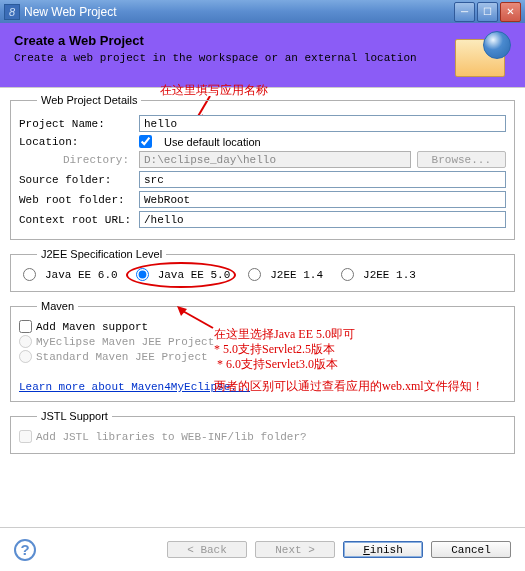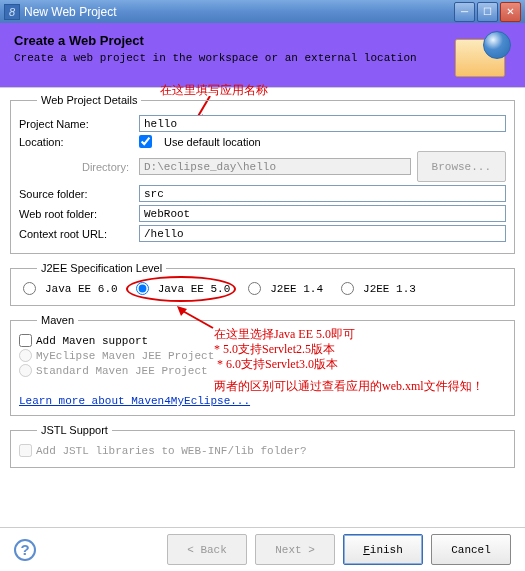--- a/index.html
+++ b/index.html
@@ -96,21 +96,21 @@
   padding: 0 4px;
   margin-left: 18px;
 }
 .row {
   display: flex;
   align-items: center;
   margin: 3px 0;
 }
 .label-col {
   width: 120px;
-  font-family: Liberation Sans, sans-serif;
+  font-family: Liberation Mono, monospace;
   font-size: 11px;
 }
 .label-col.disabled { color: #999; }
 .input {
   flex: 1;
   height: 17px;
   border: 1px solid #7f9db9;
   background: #fff;
   padding: 1px 4px;
   font-family: "Courier New", monospace;
@@ -123,21 +123,21 @@
 }
 .checkbox-wrap {
   display: flex;
   align-items: center;
   gap: 12px;
 }
 input[type=checkbox] {
   width: 13px; height: 13px;
 }
 .btn {
-  height: 31px;
+  height: 17px;
   padding: 0 14px;
   border: 1px solid #888;
   background: linear-gradient(to bottom, #fdfdfd, #e8e8e8);
   font-family: "Courier New", monospace;
   font-size: 11px;
   cursor: pointer;
   border-radius: 2px;
 }
 .btn.disabled { color: #999; border-color: #bbb; background: #f0f0f0; cursor: default; }
 .radio-row {

